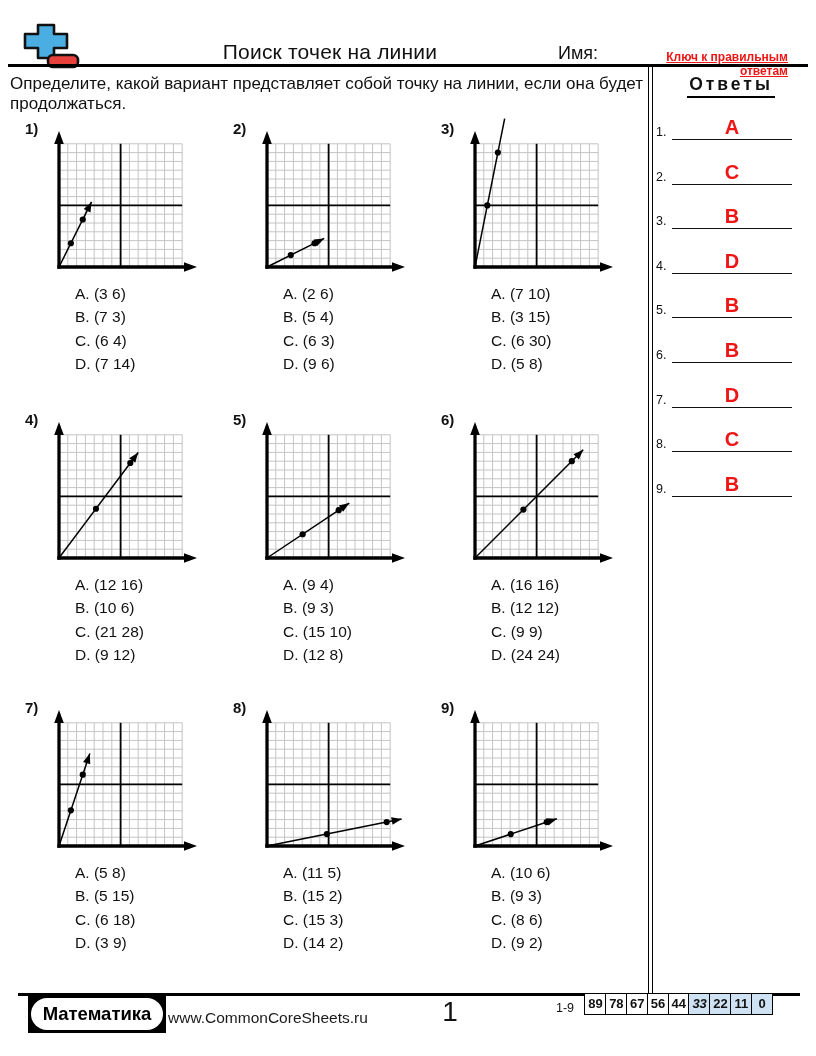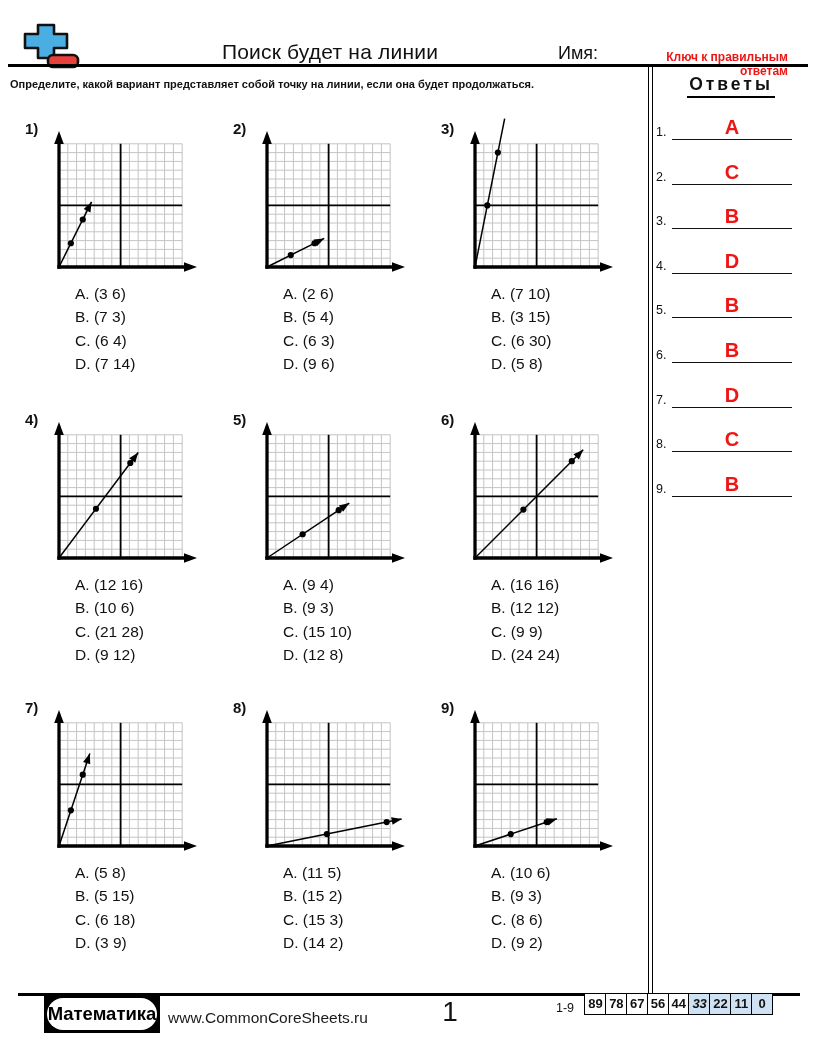--- a/index.html
+++ b/index.html
@@ -4,59 +4,59 @@
 <style>
   html,body{margin:0;padding:0;background:#888;}
   .page{
     position:relative;width:816px;height:1056px;background:#ffffff;margin:0 auto;
     font-family:"Liberation Sans","DejaVu Sans",sans-serif;color:#111;overflow:hidden;
   }
   
   .logo{position:absolute;left:20px;top:14px;width:62px;height:58px;overflow:visible;}
   .page-title{position:absolute;left:0;top:40px;width:660px;text-align:center;font-size:21px;letter-spacing:.2px;}
   .name-label{position:absolute;left:558px;top:43px;font-size:18px;}
-  .key-label{position:absolute;left:620px;top:50px;width:168px;text-align:right;font-size:12px;font-weight:bold;}
+  .key-label{position:absolute;left:620px;top:50px;width:168px;text-align:right;font-size:12px;font-weight:bold;text-decoration:underline;}
   .header-rule{position:absolute;left:8px;top:64px;width:800px;height:3px;background:#000;}
-  .instructions{position:absolute;left:10px;top:74px;width:640px;font-size:11px;font-weight:bold;line-height:20px;}
+  .instructions{position:absolute;left:10px;top:74px;width:640px;font-size:17px;font-weight:normal;line-height:20px;}
   
   .col-sep{position:absolute;left:648px;top:67px;width:3px;height:926px;
     border-left:1.7px solid #000;border-right:1.7px solid #000;}
   .answers-title{position:absolute;left:652px;top:74px;width:158px;text-align:center;}
   .answers-title span{font-weight:bold;font-size:17.5px;letter-spacing:3px;border-bottom:2.6px solid #000;padding:0 2px 2px 2px;}
   .aentry{position:absolute;left:650px;width:152px;height:43px;}
   .anum{position:absolute;left:6px;bottom:1px;font-size:12.5px;}
   .aline{position:absolute;left:22px;bottom:0;width:120px;text-align:center;border-bottom:1.7px solid #111;
     font-size:20px;font-weight:bold;line-height:24px;}
   
   .problem{position:absolute;width:206px;height:288px;}
   .pnum{position:absolute;left:5px;top:2px;font-size:15px;font-weight:bold;}
   .graph{position:absolute;left:33px;top:9px;width:153px;height:147px;overflow:visible;}
   .choices{position:absolute;left:55px;top:164px;font-size:15.5px;line-height:23.4px;}
   
   .footer-rule{position:absolute;left:18px;top:993px;width:782px;height:3px;background:#000;}
-  .badge{position:absolute;left:28px;top:995px;width:116px;height:38px;background:#000;margin-left:16px;}
+  .badge{position:absolute;left:28px;top:995px;width:138px;height:38px;background:#000;}
   .badge .pill{position:absolute;left:3px;top:3px;right:3px;bottom:3px;background:#fff;border-radius:17px;
     display:flex;align-items:center;justify-content:center;font-weight:bold;font-size:18.5px;color:#000;}
   .site-url{position:absolute;left:168px;top:1009px;font-size:15.5px;color:#1a1a1a;}
   .page-num{position:absolute;left:430px;top:996px;width:40px;text-align:center;font-size:28px;}
   .score-label{position:absolute;left:556px;top:1001px;font-size:12.5px;}
   .score-table{position:absolute;left:586px;top:993px;display:flex;}
   .scell{width:20.5px;height:19.5px;border:1.7px solid #000;margin-left:-1.7px;background:#fff;
     display:flex;align-items:center;justify-content:center;font-size:13px;font-weight:600;}
 </style>
 </head>
 <body>
 
 <div class="page">
 
   <svg class="logo" viewBox="0 0 62 58">
     <path d="M18,11 h16 v9 h13 v14 h-13 v10 h-16 v-10 h-13 v-14 h13 z" fill="#4aaee2" stroke="#111" stroke-width="2.6" stroke-linejoin="round"></path>
     <rect x="28" y="41" width="30" height="12" rx="5" fill="#e8413c" stroke="#111" stroke-width="2.6"></rect>
   </svg>
-  <div class="page-title">Поиск будет на линии</div>
+  <div class="page-title">Поиск точек на линии</div>
   <div class="name-label">Имя:</div>
   <div class="key-label" style="color: rgb(238, 21, 21);">Ключ к правильным ответам</div>
   <div class="header-rule"></div>
   <div class="instructions">Определите, какой вариант представляет собой точку на линии, если она будет продолжаться.</div>
 
   <div class="col-sep"></div>
   <div class="answers-title"><span>Ответы</span></div>
 
   <div class="aentry" style="top:97px">
     <span class="anum">1.</span>

